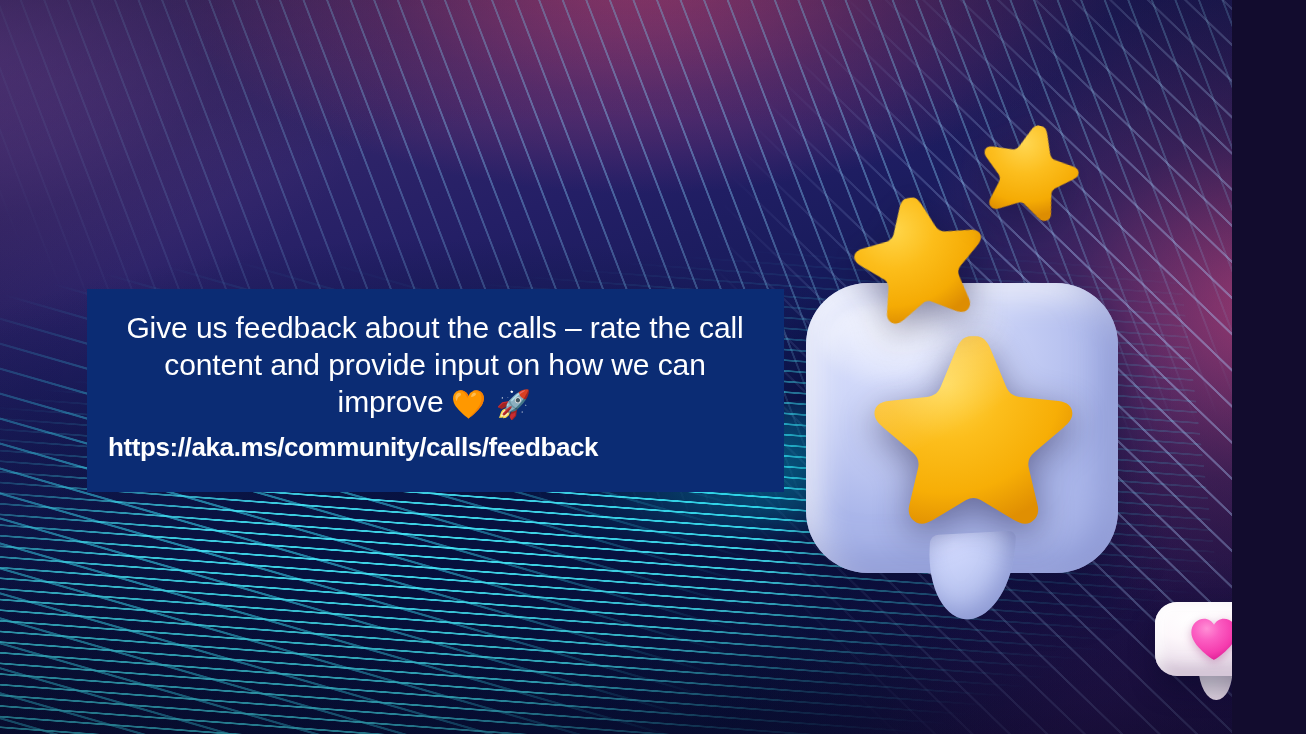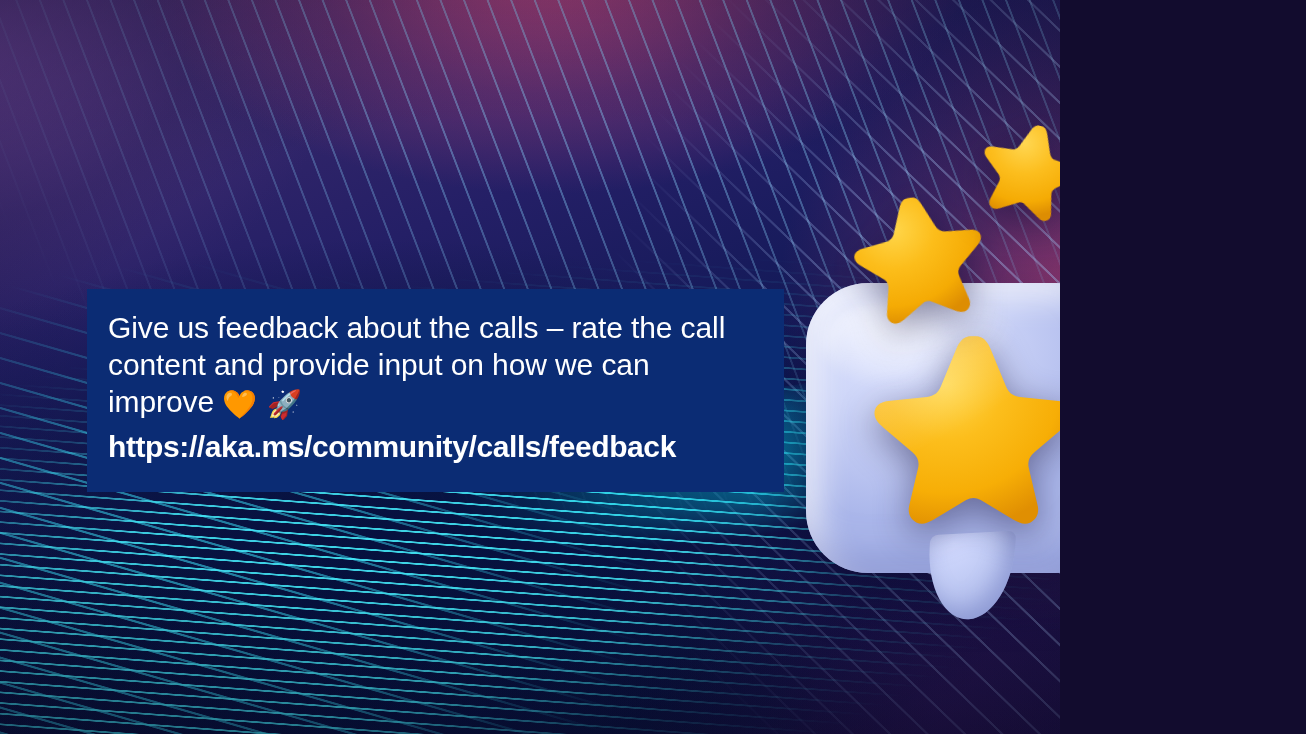--- a/index.html
+++ b/index.html
@@ -5,24 +5,25 @@
   * { margin:0; padding:0; box-sizing:border-box; }
   html, body {
     width:1306px; height:734px;
     overflow:hidden;
     background:#120c2e;
     font-family:"Liberation Sans", sans-serif;
   }
 
   #slide {
     position:relative;
-    width:1060px;
+    width:1232px;
     height:734px;
     overflow:hidden;
     background:#1a0f3d;
+    text-align:center;
   }
 
   
   .bg-base {
     position:absolute; inset:0;
     background:
       radial-gradient(ellipse 55% 45% at 52% -6%,   rgba(196,72,126,0.92) 0%, rgba(150,60,120,0.45) 42%, rgba(60,35,95,0.0) 72%),
       radial-gradient(ellipse 40% 60% at 103% 42%,  rgba(190,68,126,0.85) 0%, rgba(130,52,110,0.40) 40%, rgba(45,28,80,0.0) 74%),
       radial-gradient(ellipse 45% 50% at -4% 6%,    rgba(104,66,148,0.95) 0%, rgba(72,48,118,0.45) 48%, rgba(35,25,72,0.0) 80%),
       radial-gradient(ellipse 60% 50% at 30% 100%,  rgba(8,22,72,1) 0%, rgba(10,22,66,0.7) 45%, rgba(12,18,56,0.0) 80%),
@@ -242,21 +243,21 @@
   }
   #panel-body .emo {
     font-size:28px;
     letter-spacing:1px;
     vertical-align:-2px;
   }
   #panel-url {
     position:absolute;
     left:21px; top:140px;
     color:#ffffff;
-    font-size:30px;
+    font-size:26px;
     line-height:36px;
     font-weight:700;
     letter-spacing:-0.4px;
   }
 </style>
 </head>
 <body>
 
 <div id="slide">
 

